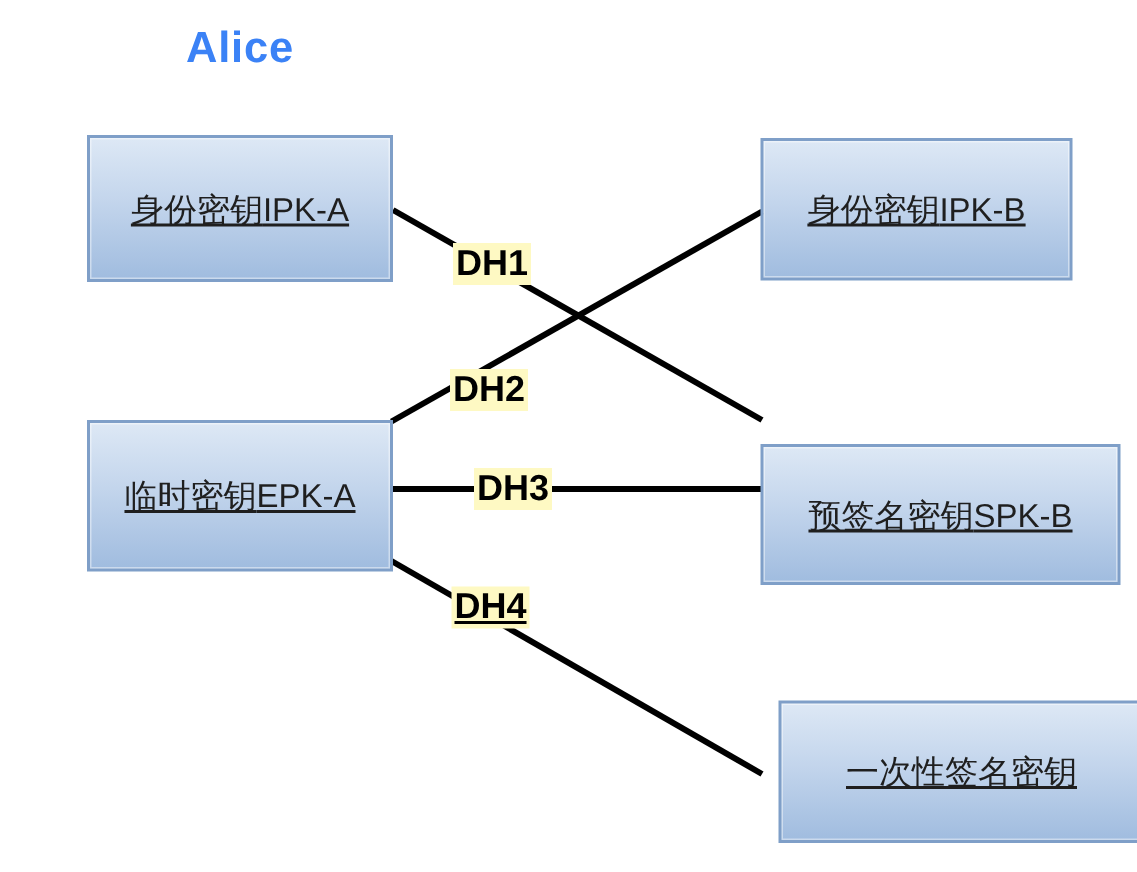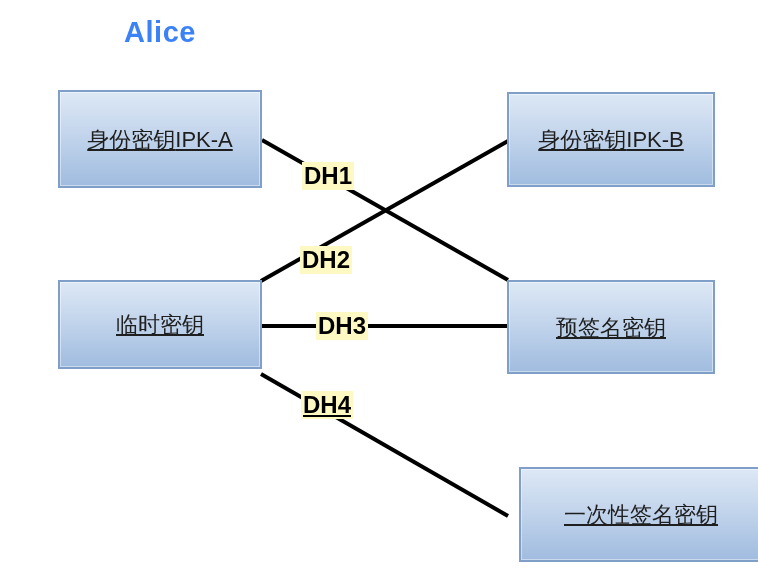--- a/index.html
+++ b/index.html
@@ -50,23 +50,23 @@
     flex-direction: row;
     align-items: center;
     justify-content: center;
     text-align: center;
     color: #1f1f1f;
     font-size: 22px;
     line-height: 29px;
     text-decoration: underline;
   }
   #node-ipk-a { left: 58px;  top: 90px;  height: 98px; }
-  #node-epk-a { left: 58px;  top: 280px; height: 89px; }
+  #node-epk-a { left: 58px;  top: 280px; height: 101px; }
   #node-ipk-b { left: 507px; top: 92px;  height: 95px; width: 208px; }
-  #node-spk-b { left: 507px; top: 280px; height: 94px; width: 208px; }
+  #node-spk-b { left: 507px; top: 296px; height: 94px; width: 240px; }
   #node-opk-b { left: 487px; top: 467px; height: 95px; width: 244px; margin-left: 32px; }
 
   .edge-label {
     position: absolute;
     background: #fef9c3;
     color: #000000;
     font-size: 24px;
     font-weight: bold;
     line-height: 28px;
     padding: 0 2px;
@@ -91,29 +91,31 @@
     <line x1="261" y1="374" x2="508" y2="516"></line>
   </svg>
 
   <div class="node" id="node-ipk-a">
     <span>身份密钥</span>
     <span>IPK-A</span>
   </div>
 
   <div class="node" id="node-epk-a">
     <span>临时密钥</span>
+    <span>EPK-A</span>
   </div>
 
   <div class="node" id="node-ipk-b">
     <span>身份密钥</span>
     <span>IPK-B</span>
   </div>
 
   <div class="node" id="node-spk-b">
     <span>预签名密钥</span>
+    <span>SPK-B</span>
   </div>
 
   <div class="node" id="node-opk-b">
     <span>一次性签名密钥</span>
   </div>
 
   <span class="edge-label" id="label-dh1">DH1</span>
   <span class="edge-label" id="label-dh2">DH2</span>
   <span class="edge-label" id="label-dh3">DH3</span>
   <span class="edge-label" id="label-dh4">DH4</span>

